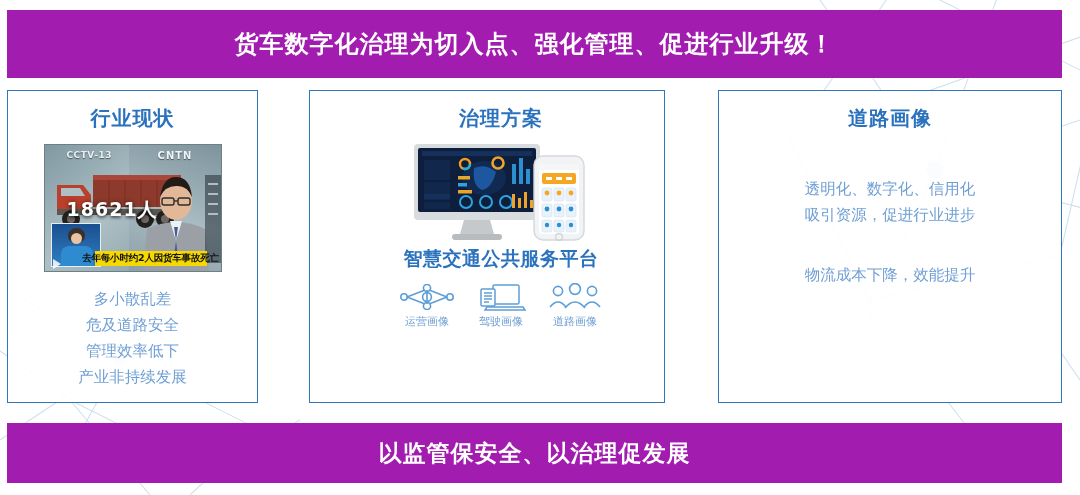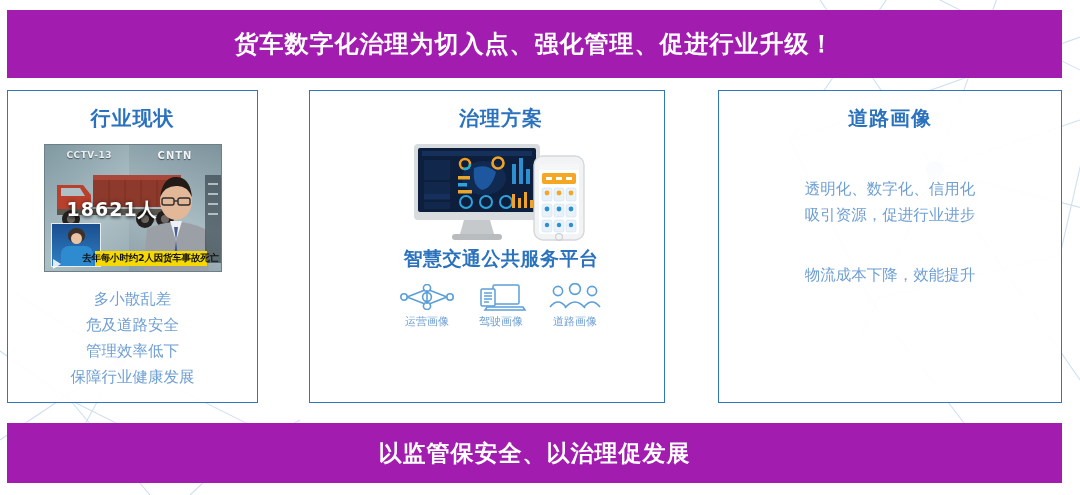--- a/index.html
+++ b/index.html
@@ -225,21 +225,21 @@
 
       <div class="nt-subtitle">
         <span>去年每小时约2人因货车事故死亡</span>
       </div>
     </div>
 
     <div class="card-lines" style="margin-top:14px;">
       <div class="card-line">多小散乱差</div>
       <div class="card-line">危及道路安全</div>
       <div class="card-line">管理效率低下</div>
-      <div class="card-line">保障行业健康发展</div>
+      <div class="card-line">产业非持续发展</div>
     </div>
   </div>
 
   <div id="card-middle" class="card">
     <div class="card-title">治理方案</div>
 
     <div class="devices">
       <svg viewBox="0 0 186 100" width="186" height="100" xmlns="http://www.w3.org/2000/svg">
 
         <rect x="6" y="2" width="126" height="76" rx="4" fill="#d9dcdf"></rect>

